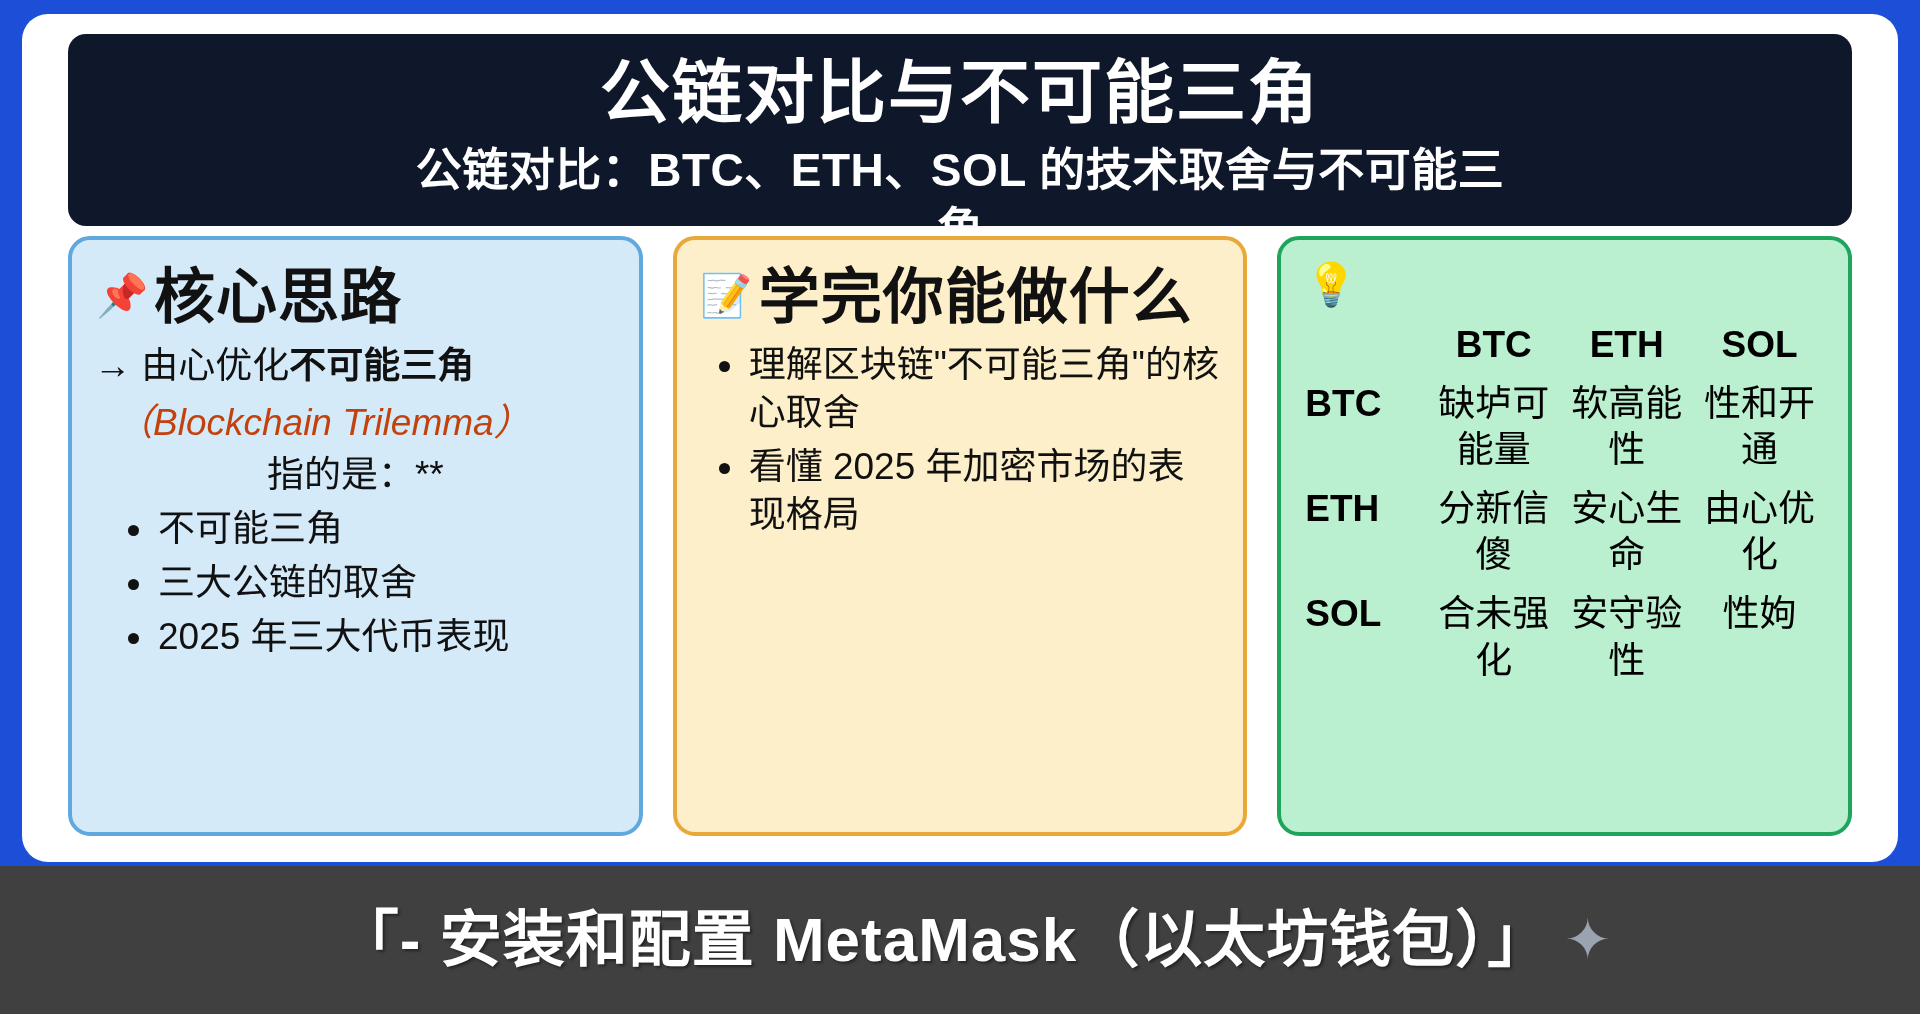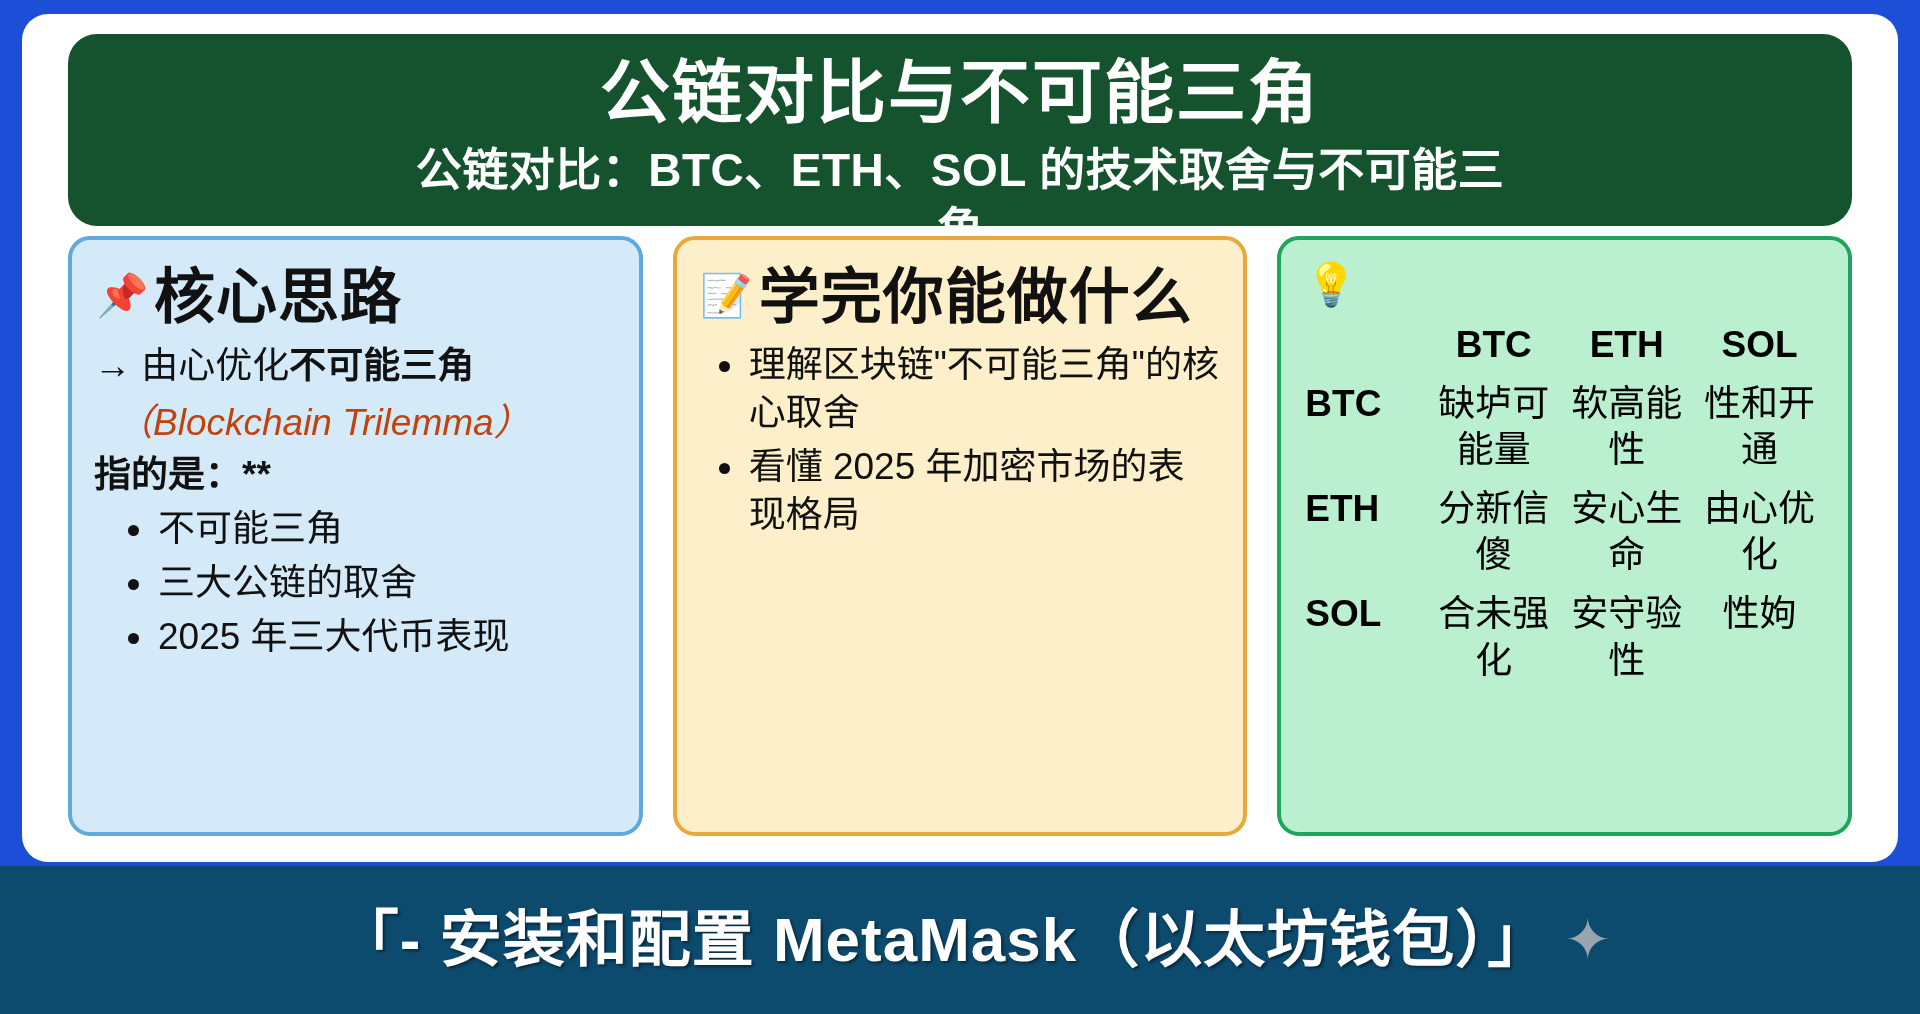--- a/index.html
+++ b/index.html
@@ -35,22 +35,22 @@
     box-sizing: border-box;
   }
 
   
   .header-banner {
     position: absolute;
     left: 46px;
     top: 20px;
     width: 1784px;
     height: 192px;
-    background: #14532d;
-    border-radius: 29px;
+    background: #0f172a;
+    border-radius: 18px;
     overflow: hidden;
     box-sizing: border-box;
     padding: 10px 24px 0 24px;
     text-align: center;
   }
   .header-title {
     color: #ffffff;
     font-size: 70px;
     font-weight: 700;
     line-height: 1.18;
@@ -132,21 +132,22 @@
     line-height: 1.33;
     margin: 8px 0 0 22px;
     font-weight: 400;
     font-style: italic;
   }
   .lead-line2 {
     font-size: 37px;
     color: #111111;
     line-height: 1.33;
     margin: 2px 0 0 0;
-    font-weight: 700;
+    font-weight: 400;
+    text-align: center;
   }
 
   ul.bullets {
     list-style: none;
     margin: 6px 0 0 0;
     padding: 0 0 0 30px;
   }
   ul.bullets li {
     position: relative;
     font-size: 37px;
@@ -196,21 +197,21 @@
     white-space: nowrap;
   }
 
   
   .bottom-bar {
     position: absolute;
     left: 0;
     top: 866px;
     width: 1920px;
     height: 148px;
-    background: #0c4a6e;
+    background: #404040;
     display: flex;
     align-items: center;
     justify-content: center;
     gap: 14px;
     box-sizing: border-box;
     padding-left: 28px;
   }
   .bottom-text {
     color: #ffffff;
     font-size: 62px;

